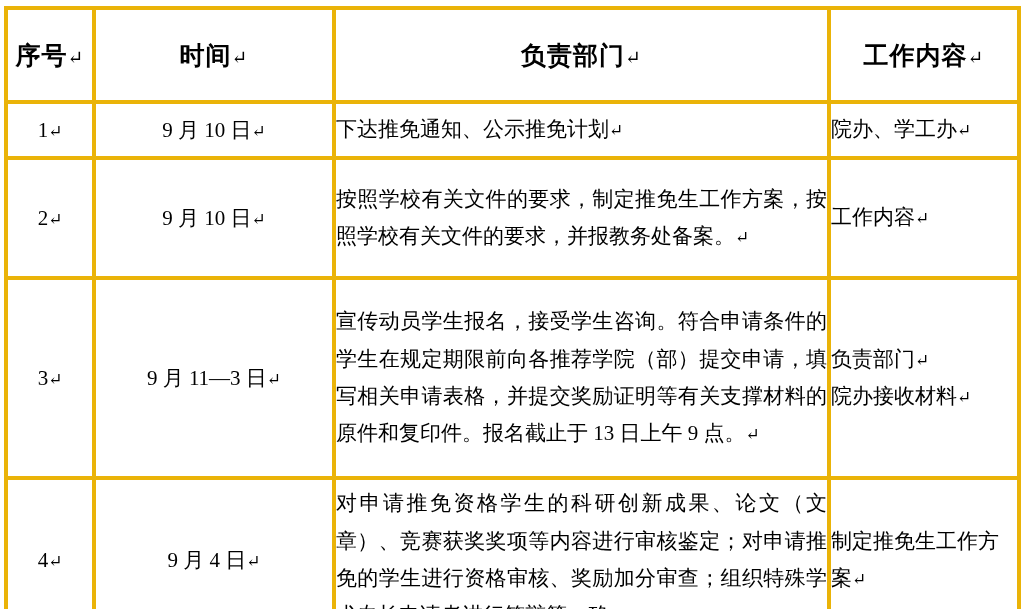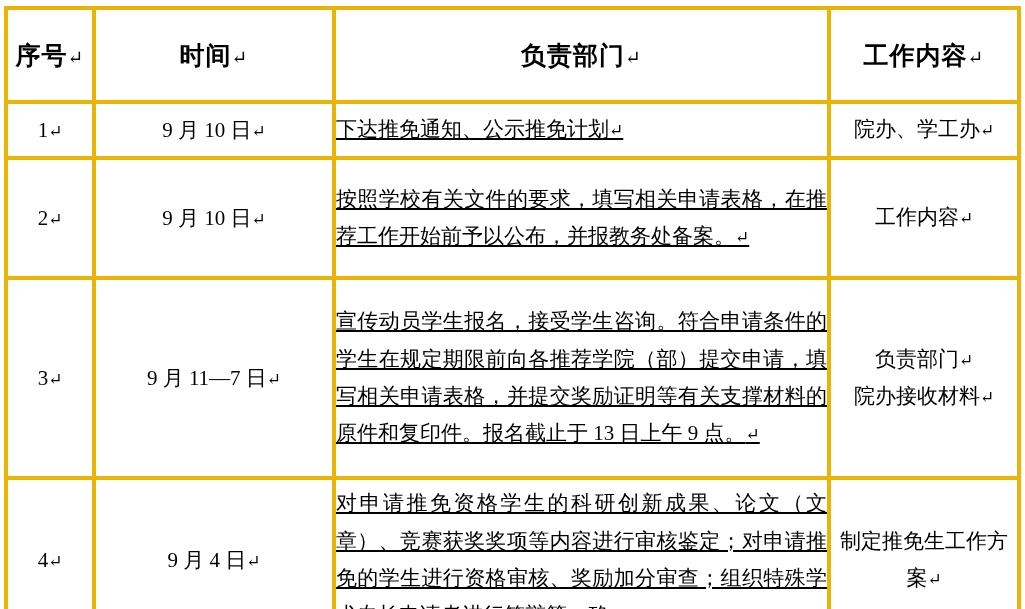--- a/index.html
+++ b/index.html
@@ -59,24 +59,23 @@
     font-size: 21px;
     line-height: 1.75;
     padding: 6px 4px;
   }
   .cell-work {
     text-align: justify;
     text-align-last: left;
     font-size: 21px;
     line-height: 1.78;
     padding: 8px 10px 8px 10px;
-    text-decoration: underline;
   }
   .cell-dept {
-    text-align: center;
+    text-align: left;
     font-size: 21px;
     line-height: 1.78;
     padding: 6px 6px;
   }
   .pmark {
     font-size: 17px;
     color: #000;
     vertical-align: baseline;
   }
   .row-1 td { height: 52px; }
@@ -128,32 +127,32 @@
         </td>
       </tr>
       <tr class="row-2">
         <td class="cell-center">
           <span>2</span><span class="pmark">↵</span>
         </td>
         <td class="cell-center">
           <span class="nowrap">9 月 10 日</span><span class="pmark">↵</span>
         </td>
         <td class="cell-work">
-          <span>按照学校有关文件的要求，填写相关申请表格，在推荐工作开始前予以公布，并报教务处备案。</span><span class="pmark">↵</span>
+          <span>按照学校有关文件的要求，制定推免生工作方案，按照学校有关文件的要求，并报教务处备案。</span><span class="pmark">↵</span>
         </td>
         <td class="cell-dept">
           <span>工作内容</span><span class="pmark">↵</span>
         </td>
       </tr>
       <tr class="row-3">
         <td class="cell-center">
           <span>3</span><span class="pmark">↵</span>
         </td>
         <td class="cell-center">
-          <span class="nowrap">9 月 11—7 日</span><span class="pmark">↵</span>
+          <span class="nowrap">9 月 11—3 日</span><span class="pmark">↵</span>
         </td>
         <td class="cell-work">
           <span>宣传动员学生报名，接受学生咨询。符合申请条件的学生在规定期限前向各推荐学院（部）提交申请，填写相关申请表格，并提交奖励证明等有关支撑材料的原件和复印件。报名截止于 13 日上午 9 点。</span><span class="pmark">↵</span>
         </td>
         <td class="cell-dept">
           <div>
             <span>负责部门</span><span class="pmark">↵</span>
           </div>
           <div>
             <span>院办接收材料</span><span class="pmark">↵</span>

